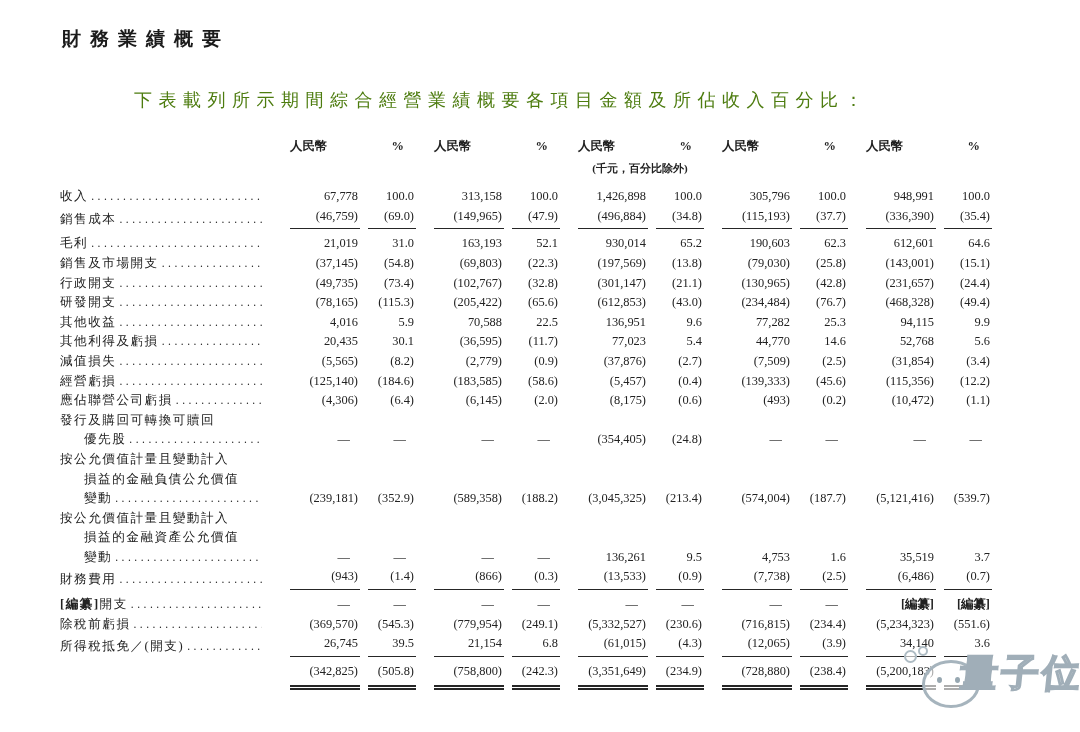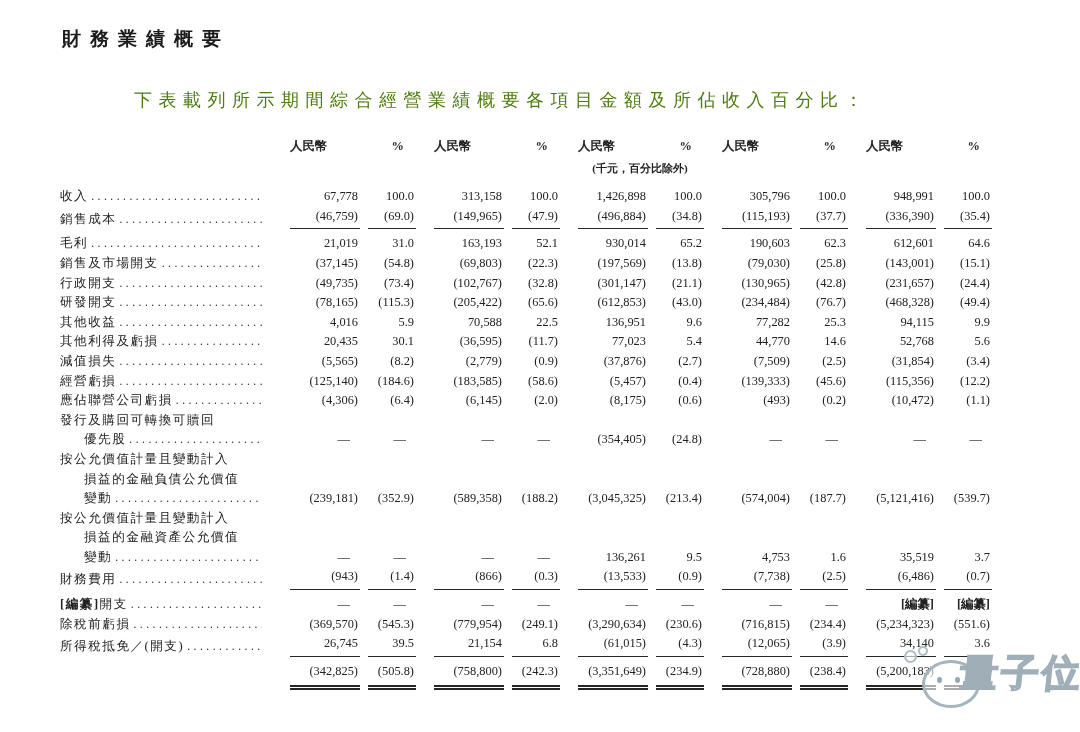--- a/index.html
+++ b/index.html
@@ -758,21 +758,21 @@
           <td>
             <div class="cv p">(545.3)</div>
           </td>
           <td>
             <div class="cv g">(779,954)</div>
           </td>
           <td>
             <div class="cv p">(249.1)</div>
           </td>
           <td>
-            <div class="cv g">(3,290,634)</div>
+            <div class="cv g">(5,332,527)</div>
           </td>
           <td>
             <div class="cv p">(230.6)</div>
           </td>
           <td>
             <div class="cv g">(716,815)</div>
           </td>
           <td>
             <div class="cv p">(234.4)</div>
           </td>

